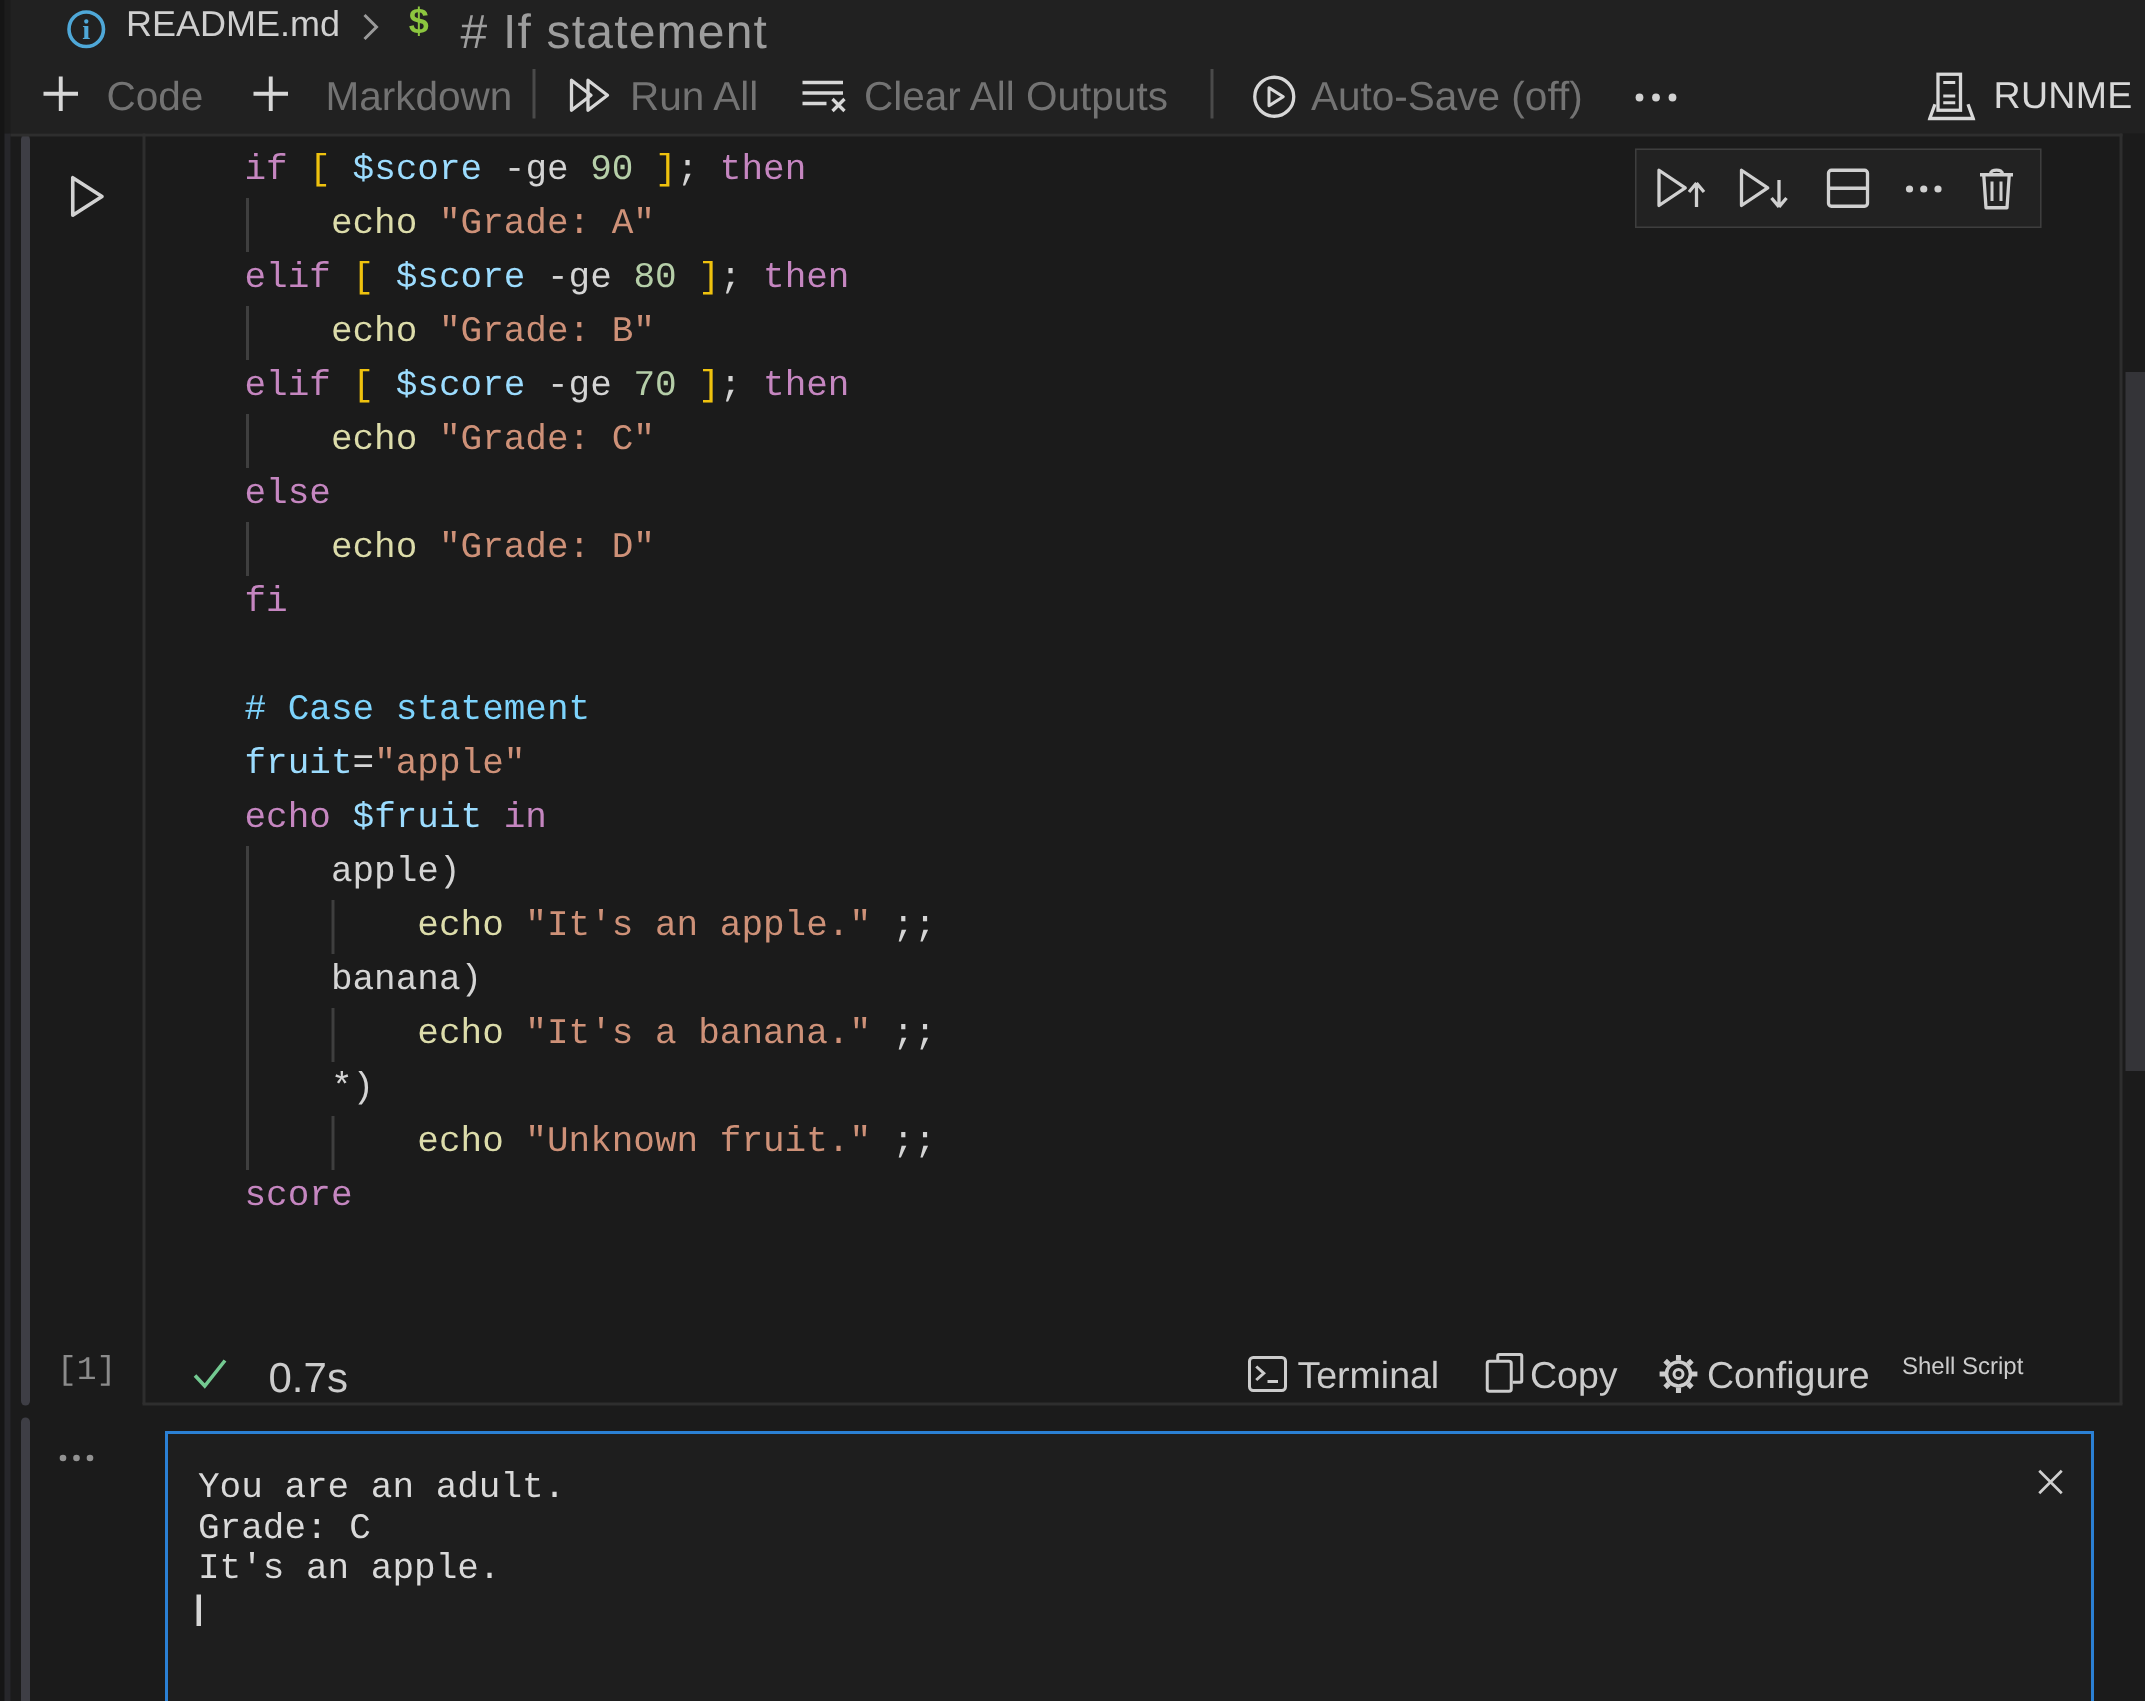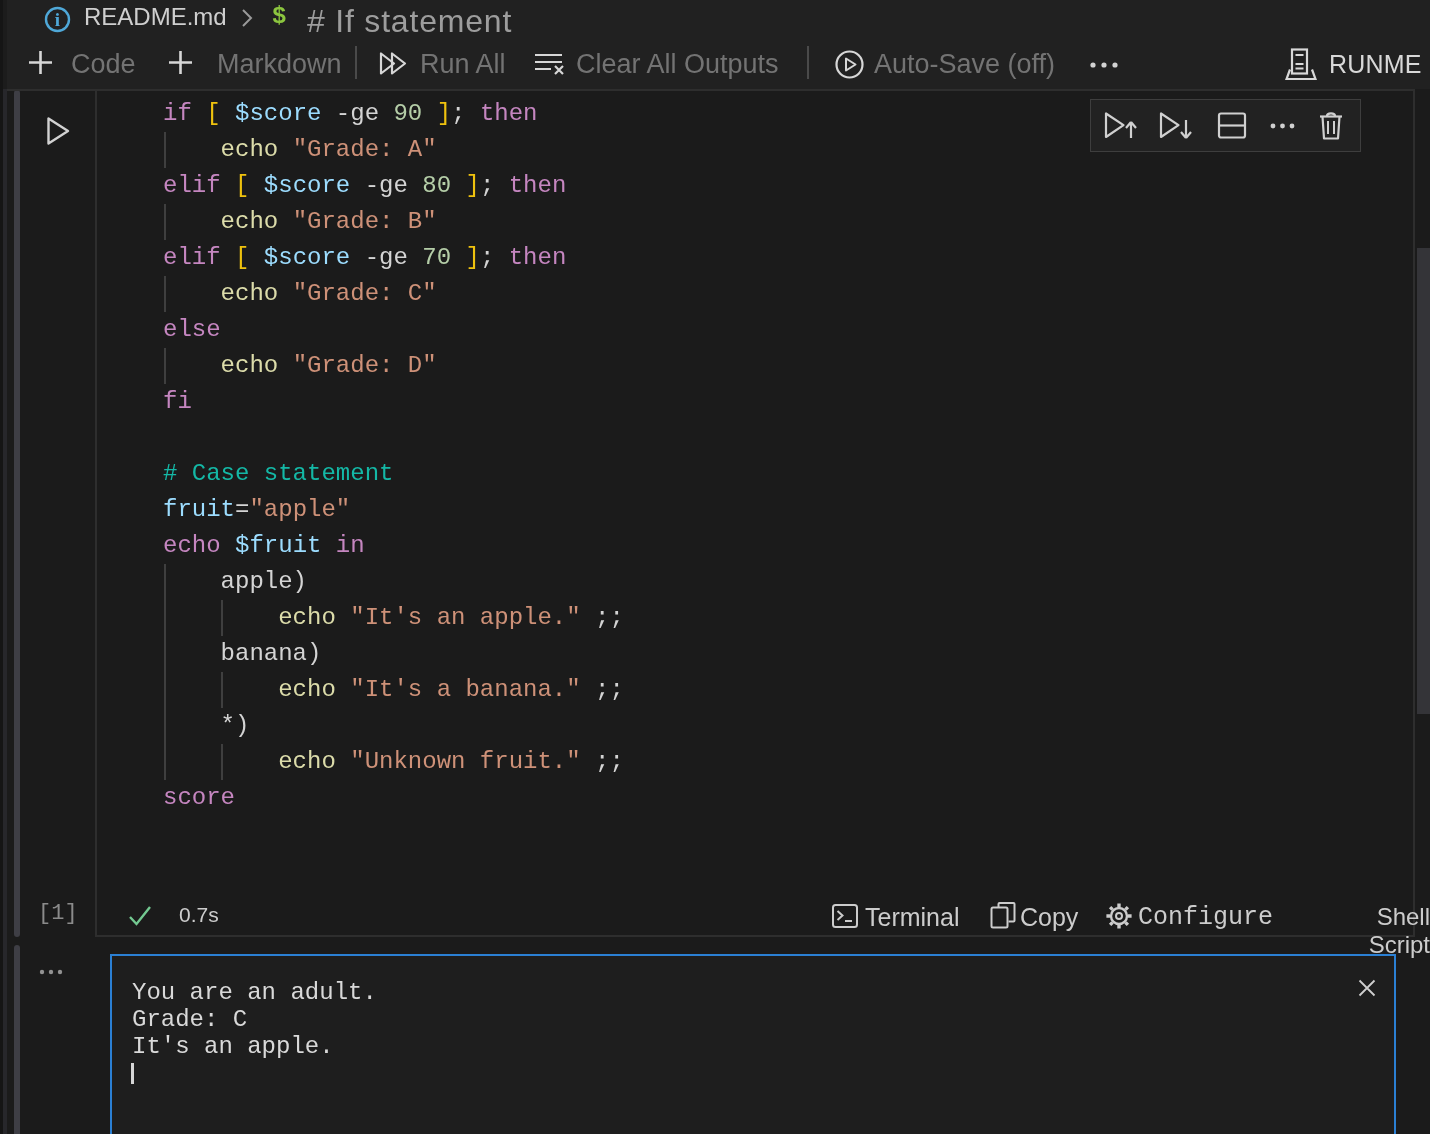--- a/index.html
+++ b/index.html
@@ -2,21 +2,21 @@
 <html><head>
 <meta charset="utf-8">
 <style>
   html,body{margin:0;padding:0;}
   body{width:1430px;height:1134px;overflow:hidden;background:#1b1b1b;position:relative;
        font-family:"Liberation Sans",sans-serif;}
   .abs{position:absolute;}
   .ui{color:#737373;font-size:27px;white-space:nowrap;}
   .mono{font-family:"Liberation Mono",monospace;white-space:pre;}
   .kw{color:#C586C0}.br{color:#EFC20E}.vr{color:#9CDCFE}.nm{color:#B5CEA8}
-  .fn{color:#DCDCAA}.st{color:#CE9178}.pu{color:#D4D4D4}.cm{color:#14b8a6}
+  .fn{color:#DCDCAA}.st{color:#CE9178}.pu{color:#D4D4D4}.cm{color:#7dd3fc}
   .guide{position:absolute;width:2px;background:#3f3f3f;}
 </style>
 </head>
 <body>
 
 <div class="abs" style="left:6px;top:0;width:1424px;height:89px;background:#212121;"></div>
 
 <svg class="abs" style="left:44px;top:6px;" width="27" height="27" viewBox="0 0 27 27">
   <circle cx="13.5" cy="13.5" r="11.5" fill="none" stroke="#4FA8D8" stroke-width="2.4"></circle>
   <text x="13.5" y="20.2" font-family="Liberation Serif,serif" font-weight="bold" font-size="19" fill="#4FA8D8" text-anchor="middle">i</text>
@@ -135,42 +135,42 @@
   <path d="M2 6.5 H24" stroke="#d0d0d0" stroke-width="2.2"></path>
   <path d="M9 6 C9 2.5 17 2.5 17 6" fill="none" stroke="#d0d0d0" stroke-width="2.2"></path>
   <path d="M4.5 6.5 L6 28.5 H20 L21.5 6.5" fill="none" stroke="#d0d0d0" stroke-width="2.2" stroke-linejoin="round"></path>
   <path d="M10 11 L10 24 M16 11 L16 24" stroke="#d0d0d0" stroke-width="2"></path>
 </svg>
 
 <div class="abs mono" style="left:38px;top:901px;font-size:22px;color:#8b8b8b;">[1]</div>
 <svg class="abs" style="left:127px;top:903px;" width="26" height="26" viewBox="0 0 26 26">
   <path d="M3 14 L9.5 21 L23 4" fill="none" stroke="#73C991" stroke-width="2.4"></path>
 </svg>
-<div class="abs" style="left:179px;top:903px;font-size:21px;color:#cccccc;">0.7s</div>
+<div class="abs" style="left:179px;top:903px;font-size:28px;color:#cccccc;">0.7s</div>
 
 <svg class="abs" style="left:831px;top:902px;" width="28" height="28" viewBox="0 0 28 28">
   <rect x="2" y="3" width="24" height="22" rx="2.5" fill="none" stroke="#cccccc" stroke-width="2"></rect>
   <path d="M6.5 9 L11.5 13.5 L6.5 18" fill="none" stroke="#cccccc" stroke-width="2"></path>
   <path d="M14 19 H21" stroke="#cccccc" stroke-width="2"></path>
 </svg>
 <div class="abs" style="left:865px;top:903px;font-size:25px;color:#cccccc;">Terminal</div>
 <svg class="abs" style="left:989px;top:901px;" width="28" height="29" viewBox="0 0 28 29">
   <path d="M9.5 6.5 V3 Q9.5 2 10.5 2 H24.5 Q25.5 2 25.5 3 V19.5 Q25.5 20.5 24.5 20.5 H19.5" fill="none" stroke="#cccccc" stroke-width="2"></path>
   <rect x="2.5" y="6.5" width="16" height="20" rx="1.5" fill="none" stroke="#cccccc" stroke-width="2"></rect>
 </svg>
 <div class="abs" style="left:1020px;top:903px;font-size:25px;color:#cccccc;">Copy</div>
 <svg class="abs" style="left:1104px;top:901px;" width="30" height="30" viewBox="0 0 30 30">
   <g fill="none" stroke="#cccccc">
     <circle cx="15" cy="15" r="8" stroke-width="2.4"></circle>
     <circle cx="15" cy="15" r="3" stroke-width="2"></circle>
     <path d="M24.0 15.0 L27.6 15.0 M21.4 21.4 L23.9 23.9 M15.0 24.0 L15.0 27.6 M8.6 21.4 L6.1 23.9 M6.0 15.0 L2.4 15.0 M8.6 8.6 L6.1 6.1 M15.0 6.0 L15.0 2.4 M21.4 8.6 L23.9 6.1" stroke-width="3.4"></path>
   </g>
 </svg>
-<div class="abs" style="left:1138px;top:903px;font-size:25px;color:#cccccc;font-family:Liberation Mono, monospace;">Configure</div>
-<div class="abs" style="left:1315px;top:903px;font-size:24px;color:#cccccc;text-align:right;">Shell Script</div>
+<div class="abs" style="left:1138px;top:903px;font-size:25px;color:#cccccc;">Configure</div>
+<div class="abs" style="left:1268px;top:903px;font-size:16px;color:#cccccc;text-align:right;">Shell Script</div>
 
 <svg class="abs" style="left:38px;top:967px;" width="26" height="10" viewBox="0 0 26 10">
   <circle cx="4" cy="5" r="2.2" fill="#929292"></circle>
   <circle cx="13" cy="5" r="2.2" fill="#929292"></circle>
   <circle cx="22" cy="5" r="2.2" fill="#929292"></circle>
 </svg>
 
 <div class="abs" style="left:110px;top:953.5px;width:1286px;height:200px;background:#1e1e1e;border:2.4px solid #2b80d4;box-sizing:border-box;"></div>
 <div class="abs mono" style="left:132px;top:978.5px;font-size:24px;line-height:27.4px;color:#d9d9d9;">You are an adult.
 Grade: C

